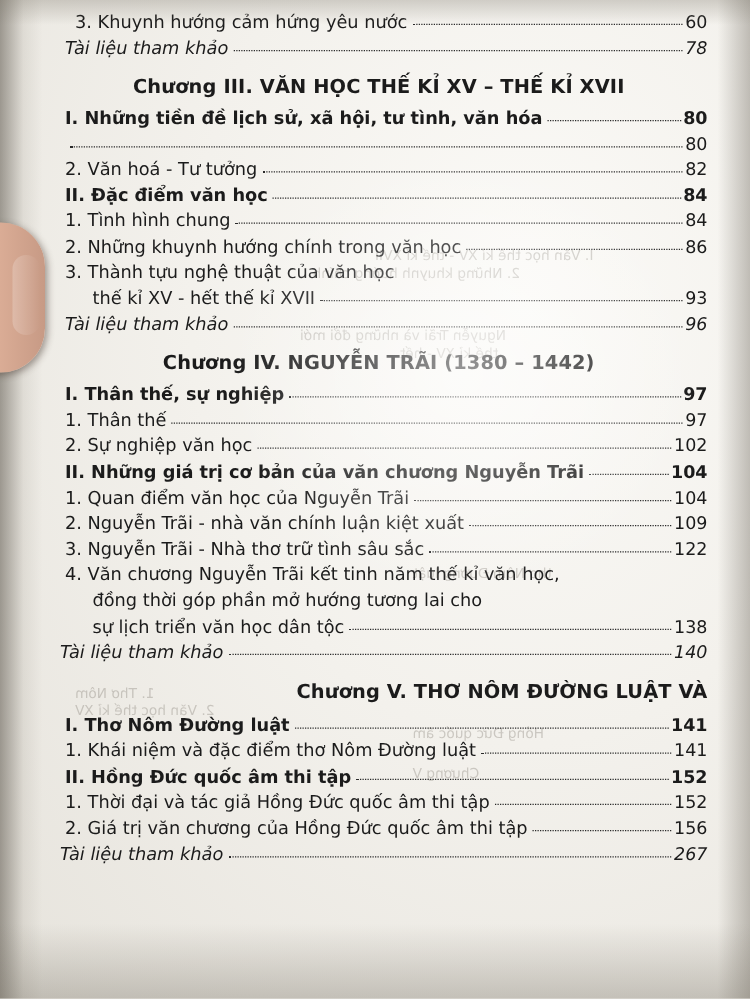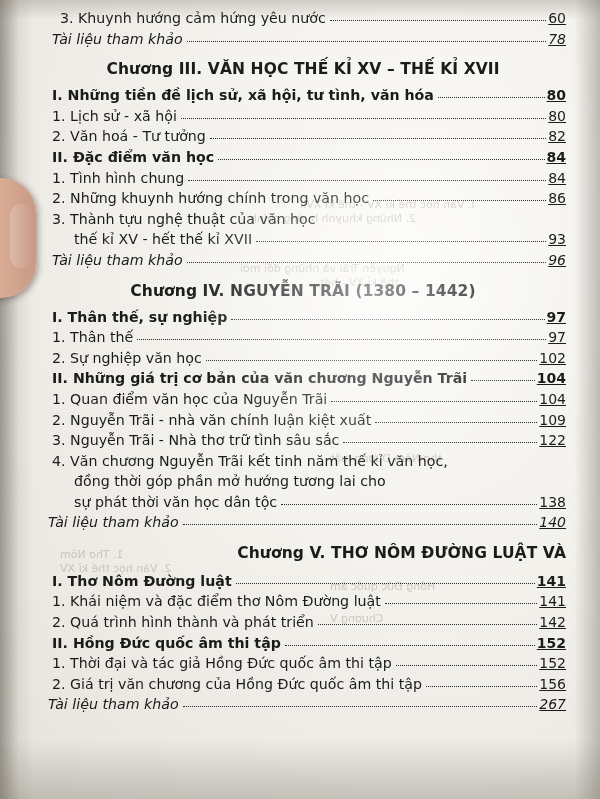--- a/index.html
+++ b/index.html
@@ -136,21 +136,20 @@
     overflow: hidden;
     margin: 0 2px 0 4px;
     position: relative;
     top: -2px;
     border-bottom: 1.6px dotted #2a2a2a;
     height: 0.72em;
   }
   .row .page-num {
     flex: 0 0 auto;
     font-size: 14px;
-    text-decoration: underline;
   }
   .lvl1 {
     font-weight: bold;
     padding-left: 12px;
   }
   .lvl2 {
     padding-left: 12px;
   }
   .lvl3 {
     padding-left: 20px;
@@ -202,21 +201,20 @@
     </div>
 
     <div class="chapter-head">Chương III. VĂN HỌC THẾ KỈ XV – THẾ KỈ XVII</div>
     <div>
       <div class="row lvl1">
         <span class="label">I. Những tiền đề lịch sử, xã hội, tư tình, văn hóa</span>
         <span class="dots"></span>
         <span class="page-num">80</span>
       </div>
       <div class="row lvl2">
-        <span class="label">1. Lịch sử - xã hội</span>
         <span class="dots"></span>
         <span class="page-num">80</span>
       </div>
       <div class="row lvl2">
         <span class="label">2. Văn hoá - Tư tưởng</span>
         <span class="dots"></span>
         <span class="page-num">82</span>
       </div>
       <div class="row lvl1">
         <span class="label">II. Đặc điểm văn học</span>
@@ -285,21 +283,21 @@
         <span class="dots"></span>
         <span class="page-num">122</span>
       </div>
       <div class="plain-row lvl2">
         <span>4. Văn chương Nguyễn Trãi kết tinh năm thế kỉ văn học,</span>
       </div>
       <div class="plain-row cont">
         <span>đồng thời góp phần mở hướng tương lai cho</span>
       </div>
       <div class="row cont">
-        <span class="label">sự phát thời văn học dân tộc</span>
+        <span class="label">sự lịch triển văn học dân tộc</span>
         <span class="dots"></span>
         <span class="page-num">138</span>
       </div>
       <div class="row refs">
         <span class="label">Tài liệu tham khảo</span>
         <span class="dots"></span>
         <span class="page-num">140</span>
       </div>
     </div>
 
@@ -309,25 +307,20 @@
     <div>
       <div class="row lvl1">
         <span class="label">I. Thơ Nôm Đường luật</span>
         <span class="dots"></span>
         <span class="page-num">141</span>
       </div>
       <div class="row lvl2">
         <span class="label">1. Khái niệm và đặc điểm thơ Nôm Đường luật</span>
         <span class="dots"></span>
         <span class="page-num">141</span>
-      </div>
-      <div class="row lvl2">
-        <span class="label">2. Quá trình hình thành và phát triển</span>
-        <span class="dots"></span>
-        <span class="page-num">142</span>
       </div>
       <div class="row lvl1">
         <span class="label">II. Hồng Đức quốc âm thi tập</span>
         <span class="dots"></span>
         <span class="page-num">152</span>
       </div>
       <div class="row lvl2">
         <span class="label">1. Thời đại và tác giả Hồng Đức quốc âm thi tập</span>
         <span class="dots"></span>
         <span class="page-num">152</span>

